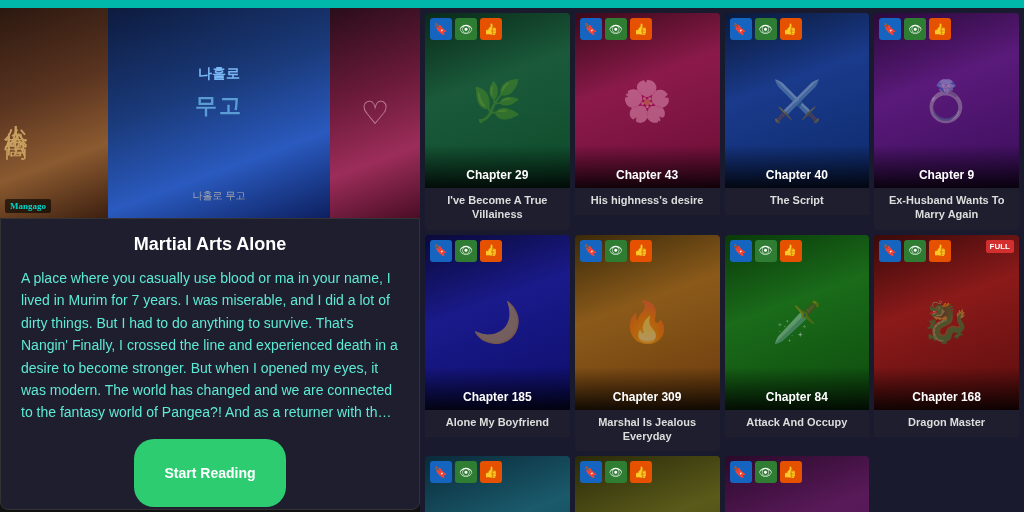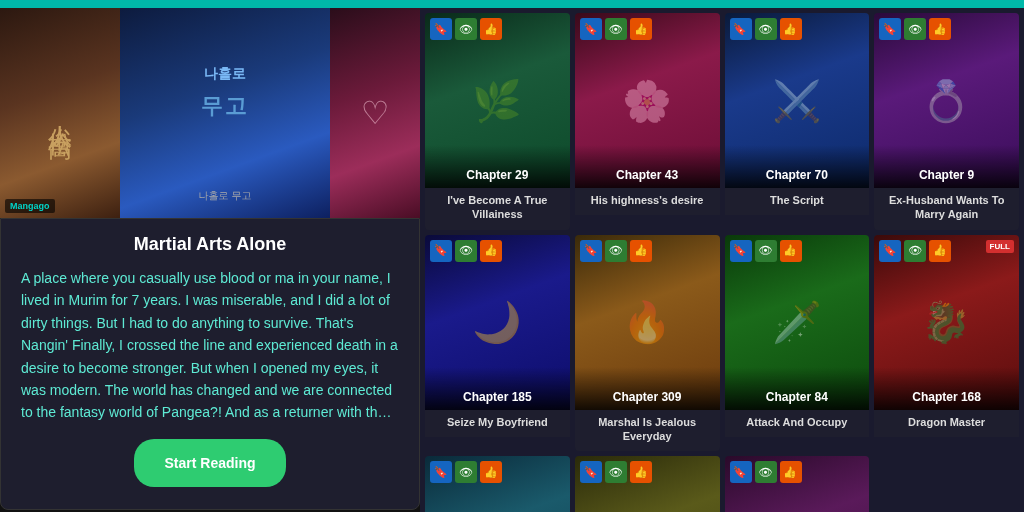--- a/index.html
+++ b/index.html
@@ -58,21 +58,21 @@
       -webkit-line-clamp: 7;
       -webkit-box-orient: vertical;
     }
 
     .start-reading-btn {
       display: block;
       margin: 0 auto;
       background: #2ecc71;
       color: #fff;
       border: none;
-      padding: 16px 30px;
+      padding: 26px 30px;
       border-radius: 20px;
       font-size: 14px;
       font-weight: bold;
       cursor: pointer;
     }
 
     
     .right-panel {
       flex: 1;
       overflow-y: auto;
@@ -183,26 +183,27 @@
       height: 210px;
     }
 
     .feat-cover {
       position: relative;
       overflow: hidden;
       gap: 12px;
     }
 
     .feat-cover-1 {
-      width: 120px;
+      width: 108px;
       background: linear-gradient(160deg, #2c1810 0%, #5a3420 40%, #8b5a30 70%, #3d2010 100%);
       display: flex;
       flex-direction: column;
-      align-items: center;
+      align-items: flex-start;
       justify-content: center;
+      font-family: Liberation Serif, serif;
     }
 
     .feat-cover-2 {
       flex: 1;
       background: linear-gradient(160deg, #0d1b3e 0%, #1a3a7a 40%, #2a5abf 70%, #0d2060 100%);
       display: flex;
       flex-direction: column;
       align-items: center;
       justify-content: flex-end;
       padding-bottom: 10px;
@@ -298,21 +299,21 @@
   </div>
         <div class="manga-card">
     <div class="manga-cover" style="background: linear-gradient(160deg, #0a1a3a 0%, #1a3a8b 40%, #0d2a6b 100%);">
       <span class="cover-char">⚔️</span>
 
       <div class="card-badges">
         <div class="badge badge-blue">🔖</div>
         <div class="badge badge-green">👁</div>
         <div class="badge badge-orange">👍</div>
       </div>
-      <div class="cover-overlay"><span class="chapter-label">Chapter 70</span></div>
+      <div class="cover-overlay"><span class="chapter-label">Chapter 40</span></div>
     </div>
     <div class="manga-info">
             <div class="manga-name">The Script</div>
           </div>
   </div>
         <div class="manga-card">
     <div class="manga-cover" style="background: linear-gradient(160deg, #2a0a3a 0%, #5a1a7a 40%, #3a0d5a 100%);">
       <span class="cover-char">💍</span>
 
       <div class="card-badges">
@@ -331,21 +332,21 @@
       <span class="cover-char">🌙</span>
 
       <div class="card-badges">
         <div class="badge badge-blue">🔖</div>
         <div class="badge badge-green">👁</div>
         <div class="badge badge-orange">👍</div>
       </div>
       <div class="cover-overlay"><span class="chapter-label">Chapter 185</span></div>
     </div>
     <div class="manga-info">
-            <div class="manga-name">Seize My Boyfriend</div>
+            <div class="manga-name">Alone My Boyfriend</div>
           </div>
   </div>
         <div class="manga-card">
     <div class="manga-cover" style="background: linear-gradient(160deg, #3a2a0a 0%, #8b5a1a 40%, #6b3a0d 100%);">
       <span class="cover-char">🔥</span>
 
       <div class="card-badges">
         <div class="badge badge-blue">🔖</div>
         <div class="badge badge-green">👁</div>
         <div class="badge badge-orange">👍</div>

